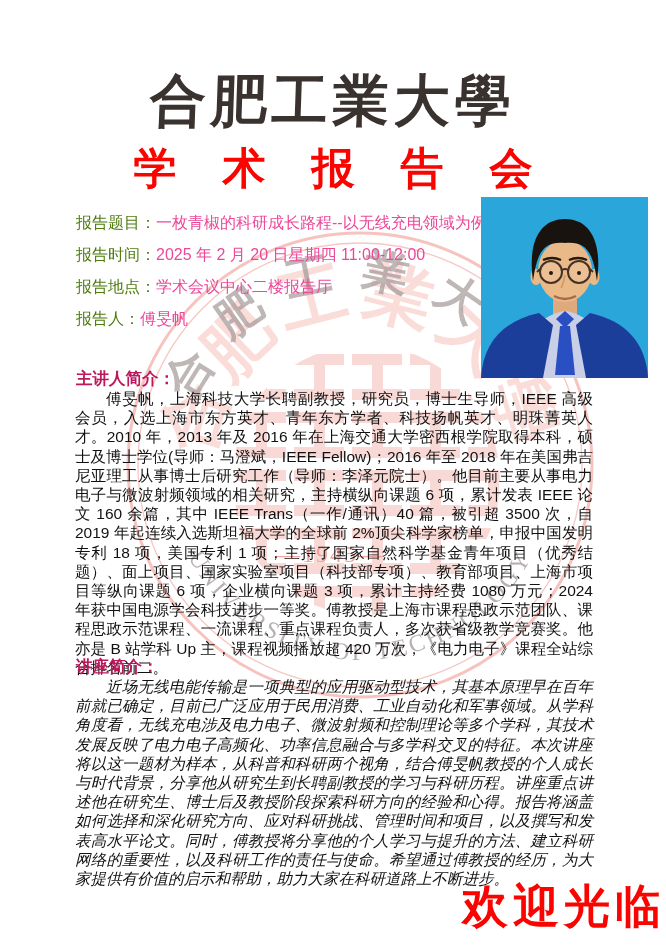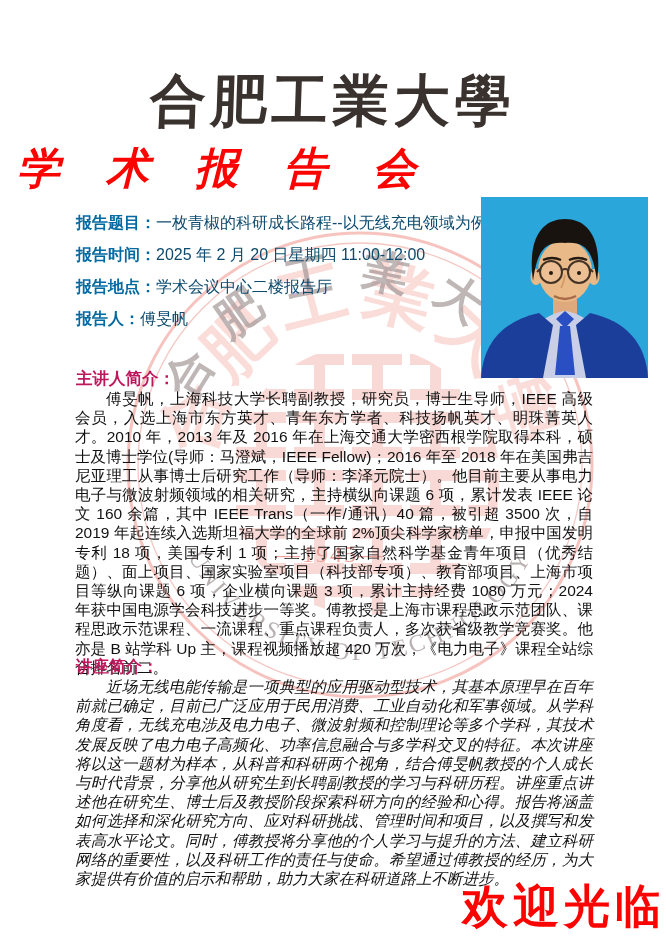--- a/index.html
+++ b/index.html
@@ -22,31 +22,30 @@
   
   .calligraphy{
     position:absolute;left:0;top:64px;width:100%;
     text-align:center;z-index:1;
     font-family:"DejaVu Serif",serif;
     font-size:56px;font-weight:bold;letter-spacing:5px;
     color:#3a322e;transform:skewX(-2deg);
   }
   .main-title{
     position:absolute;left:0;top:140px;width:100%;
-    text-align:left;z-index:1;
+    text-align:center;z-index:1;
     font-size:43px;font-weight:900;
     letter-spacing:17px;text-indent:17px;
     color:#f90400;
-    font-style:italic;
   }
   
   .info-list{position:absolute;left:76px;top:213px;width:402px;z-index:1;}
   .info-row{font-size:16px;line-height:19px;margin-bottom:13px;white-space:nowrap;}
-  .info-label{font-weight:bold;color:#0369a1;}
-  .info-value{color:#0c4a6e;}
+  .info-label{font-weight:normal;color:#4d7c0f;}
+  .info-value{color:#ec4899;}
   
   .photo{position:absolute;left:481px;top:197px;width:167px;height:181px;z-index:1;}
   .photo svg{display:block;}
   
   .section-heading{
     position:absolute;left:76px;z-index:1;
     font-size:16.5px;font-weight:bold;color:#be185d;
   }
   .heading-bio{top:368px;}
   .heading-lecture{top:656px;}

